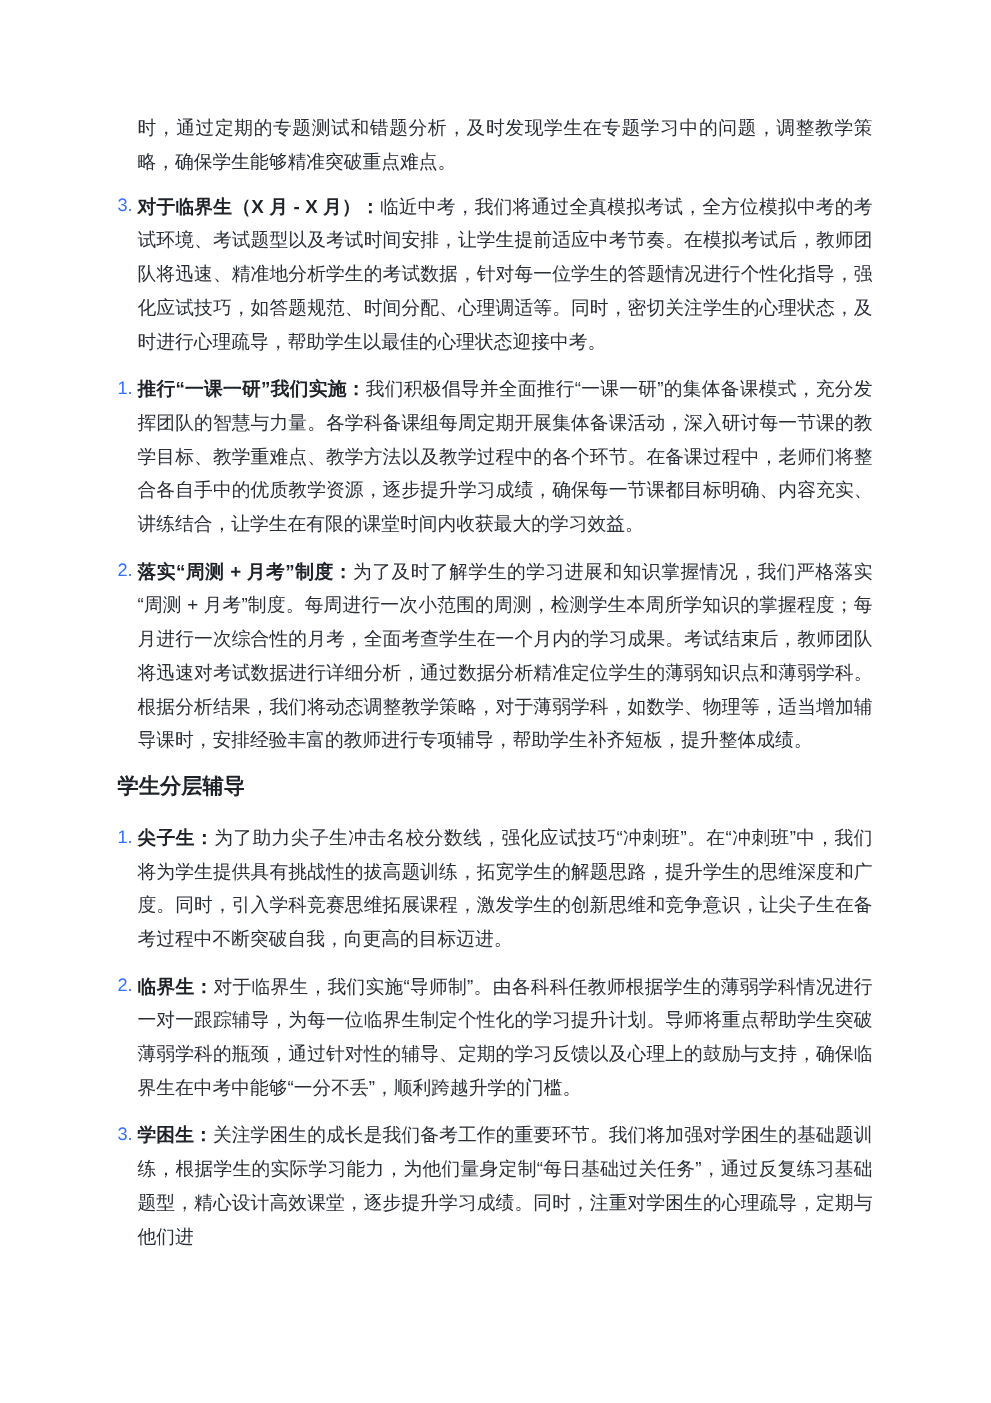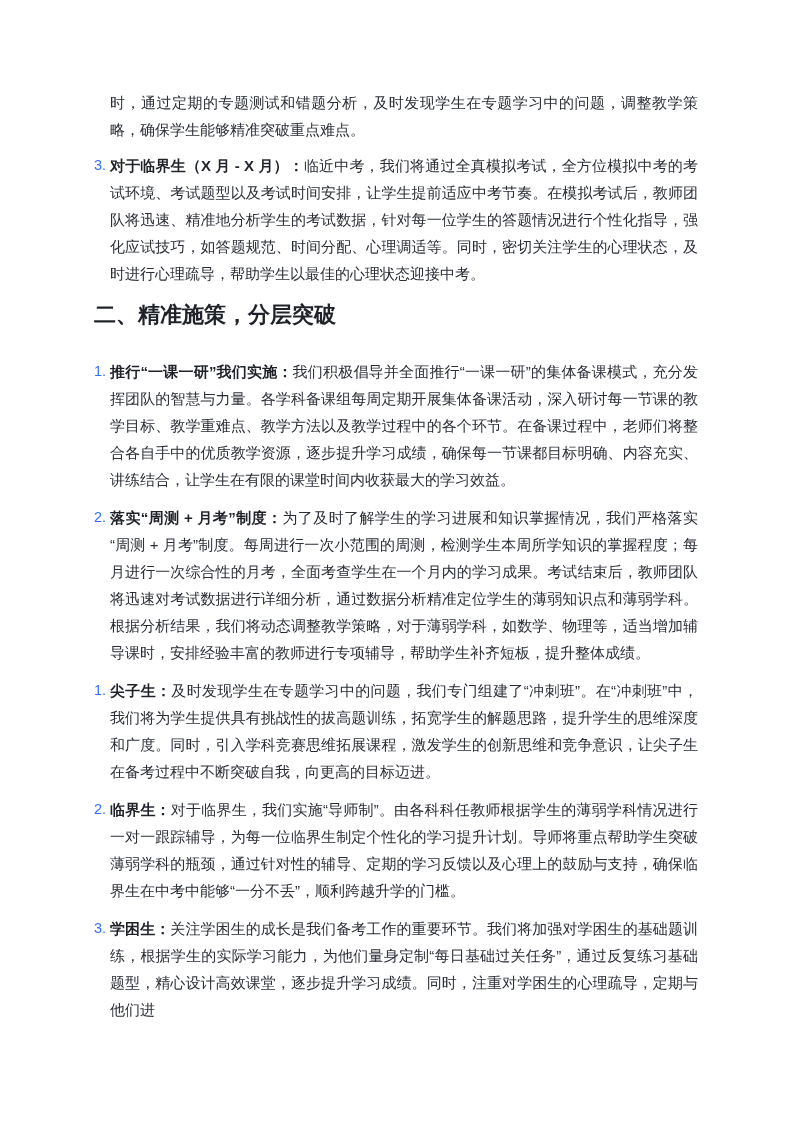--- a/index.html
+++ b/index.html
@@ -71,37 +71,37 @@
 
   <p class="para cont">
     <span>时，通过定期的专题测试和错题分析，及时发现学生在专题学习中的问题，调整教学策略，确保学生能够精准突破重点难点。</span>
   </p>
 
   <div class="li">
     <span class="num">3.</span>
     <div class="litext"><span class="lbl">对于临界生（X 月 - X 月）：</span><span>临近中考，我们将通过全真模拟考试，全方位模拟中考的考试环境、考试题型以及考试时间安排，让学生提前适应中考节奏。在模拟考试后，教师团队将迅速、精准地分析学生的考试数据，针对每一位学生的答题情况进行个性化指导，强化应试技巧，如答题规范、时间分配、心理调适等。同时，密切关注学生的心理状态，及时进行心理疏导，帮助学生以最佳的心理状态迎接中考。</span></div>
   </div>
 
-  <h2 class="sec-title">二、精准施策，分层突破</h2>
 
 
   <div class="li">
     <span class="num">1.</span>
     <div class="litext"><span class="lbl">推行“一课一研”我们实施：</span><span>我们积极倡导并全面推行“一课一研”的集体备课模式，充分发挥团队的智慧与力量。各学科备课组每周定期开展集体备课活动，深入研讨每一节课的教学目标、教学重难点、教学方法以及教学过程中的各个环节。在备课过程中，老师们将整合各自手中的优质教学资源，逐步提升学习成绩，确保每一节课都目标明确、内容充实、讲练结合，让学生在有限的课堂时间内收获最大的学习效益。</span></div>
   </div>
 
   <div class="li">
     <span class="num">2.</span>
     <div class="litext"><span class="lbl">落实“周测 + 月考”制度：</span><span>为了及时了解学生的学习进展和知识掌握情况，我们严格落实“周测 + 月考”制度。每周进行一次小范围的周测，检测学生本周所学知识的掌握程度；每月进行一次综合性的月考，全面考查学生在一个月内的学习成果。考试结束后，教师团队将迅速对考试数据进行详细分析，通过数据分析精准定位学生的薄弱知识点和薄弱学科。根据分析结果，我们将动态调整教学策略，对于薄弱学科，如数学、物理等，适当增加辅导课时，安排经验丰富的教师进行专项辅导，帮助学生补齐短板，提升整体成绩。</span></div>
   </div>
 
+  <h3 class="sub-title">学生分层辅导</h3>
 
   <div class="li">
     <span class="num">1.</span>
-    <div class="litext"><span class="lbl">尖子生：</span><span>及时发现学生在专题学习中的问题，我们专门组建了“冲刺班”。在“冲刺班”中，我们将为学生提供具有挑战性的拔高题训练，拓宽学生的解题思路，提升学生的思维深度和广度。同时，引入学科竞赛思维拓展课程，激发学生的创新思维和竞争意识，让尖子生在备考过程中不断突破自我，向更高的目标迈进。</span></div>
+    <div class="litext"><span class="lbl">尖子生：</span><span>为了助力尖子生冲击名校分数线，强化应试技巧“冲刺班”。在“冲刺班”中，我们将为学生提供具有挑战性的拔高题训练，拓宽学生的解题思路，提升学生的思维深度和广度。同时，引入学科竞赛思维拓展课程，激发学生的创新思维和竞争意识，让尖子生在备考过程中不断突破自我，向更高的目标迈进。</span></div>
   </div>
 
   <div class="li">
     <span class="num">2.</span>
     <div class="litext"><span class="lbl">临界生：</span><span>对于临界生，我们实施“导师制”。由各科科任教师根据学生的薄弱学科情况进行一对一跟踪辅导，为每一位临界生制定个性化的学习提升计划。导师将重点帮助学生突破薄弱学科的瓶颈，通过针对性的辅导、定期的学习反馈以及心理上的鼓励与支持，确保临界生在中考中能够“一分不丢”，顺利跨越升学的门槛。</span></div>
   </div>
 
   <div class="li">
     <span class="num">3.</span>
     <div class="litext"><span class="lbl">学困生：</span><span>关注学困生的成长是我们备考工作的重要环节。我们将加强对学困生的基础题训练，根据学生的实际学习能力，为他们量身定制“每日基础过关任务”，通过反复练习基础题型，精心设计高效课堂，逐步提升学习成绩。同时，注重对学困生的心理疏导，定期与他们进</span></div>

